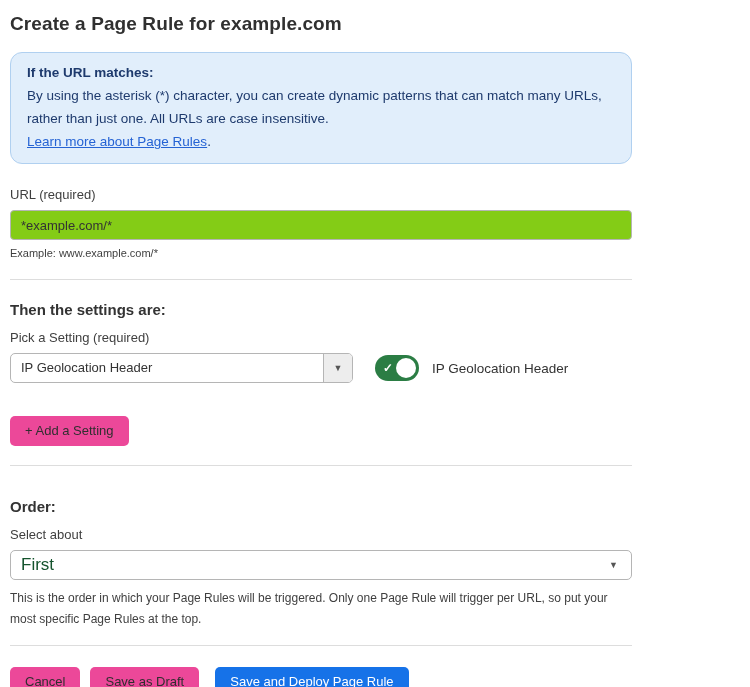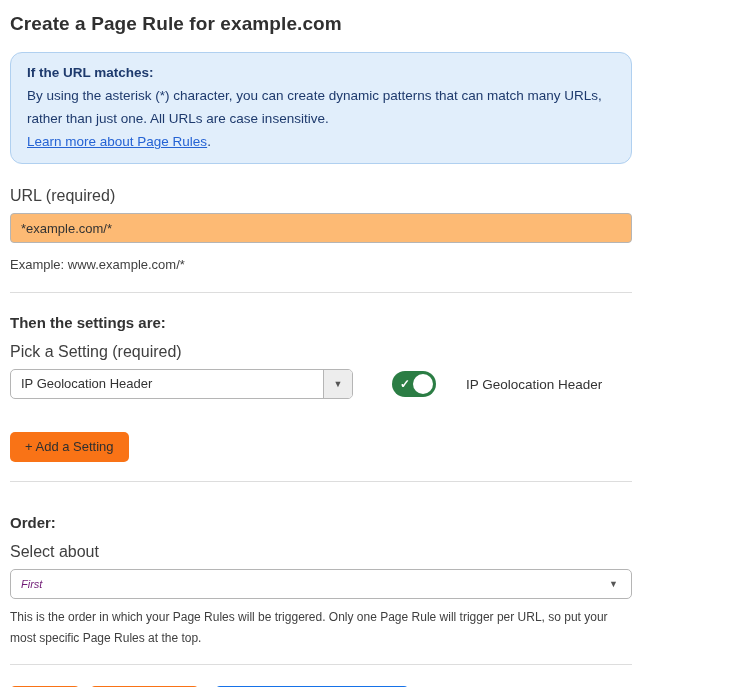--- a/index.html
+++ b/index.html
@@ -34,60 +34,59 @@
   }
   .info-box .info-heading {
     font-weight: bold;
   }
   .info-box a {
     color: #2563d4;
     text-decoration: underline;
     cursor: pointer;
   }
   .field-label {
-    font-size: 16px;
+    font-size: 13px;
     color: #3f3f3f;
     margin-bottom: 8px;
   }
   .text-input {
     width: 100%;
     height: 30px;
     border: 1px solid #b5b5b5;
     border-radius: 4px;
     font-family: "Liberation Sans", sans-serif;
     font-size: 13px;
     color: #333333;
     padding: 0 10px;
-    background: #fdba74;
+    background: #84cc16;
     outline: none;
   }
   .helper-text {
-    font-size: 13px;
+    font-size: 11px;
     color: #3f3f3f;
-    margin-top: 14px;
+    margin-top: 7px;
   }
   .divider {
     border: none;
     border-top: 1px solid #dddddd;
     margin-top: 20px;
   }
   .section-heading {
     font-size: 15px;
     font-weight: bold;
     color: #333333;
     margin-top: 21px;
   }
   .label-spaced {
     margin-top: 12px;
   }
   .setting-row {
     display: flex;
     align-items: center;
     margin-top: 8px;
-    gap: 17px;
   }
   .custom-select {
     display: flex;
     width: 343px;
     height: 30px;
     border: 1px solid #b5b5b5;
     border-radius: 5px;
     background: #ffffff;
     cursor: pointer;
     overflow: hidden;
@@ -151,46 +150,45 @@
     height: 30px;
     border: none;
     border-radius: 5px;
     font-family: "Liberation Sans", sans-serif;
     font-size: 13px;
     padding: 0 15px;
     cursor: pointer;
     line-height: 30px;
   }
   .btn-secondary {
-    background: #f97316;
+    background: #ec4899;
     color: #2f2f2f;
   }
   .btn-primary {
     background: #1672e8;
     color: #ffffff;
   }
   .add-setting-btn {
     margin-top: 33px;
   }
   .full-select {
     position: relative;
     width: 100%;
     height: 30px;
     border: 1px solid #b5b5b5;
     border-radius: 5px;
     background: #ffffff;
     cursor: pointer;
     margin-top: 8px;
   }
   .full-select .select-value {
-    font-size: 11px;
-    color: #701a75;
+    font-size: 17px;
+    color: #14532d;
     line-height: 28px;
     padding: 0 10px;
-    font-style: italic;
   }
   .full-select .arrow-glyph {
     position: absolute;
     right: 13px;
     top: 10px;
   }
   .order-helper {
     font-size: 12px;
     color: #3f3f3f;
     line-height: 21px;

